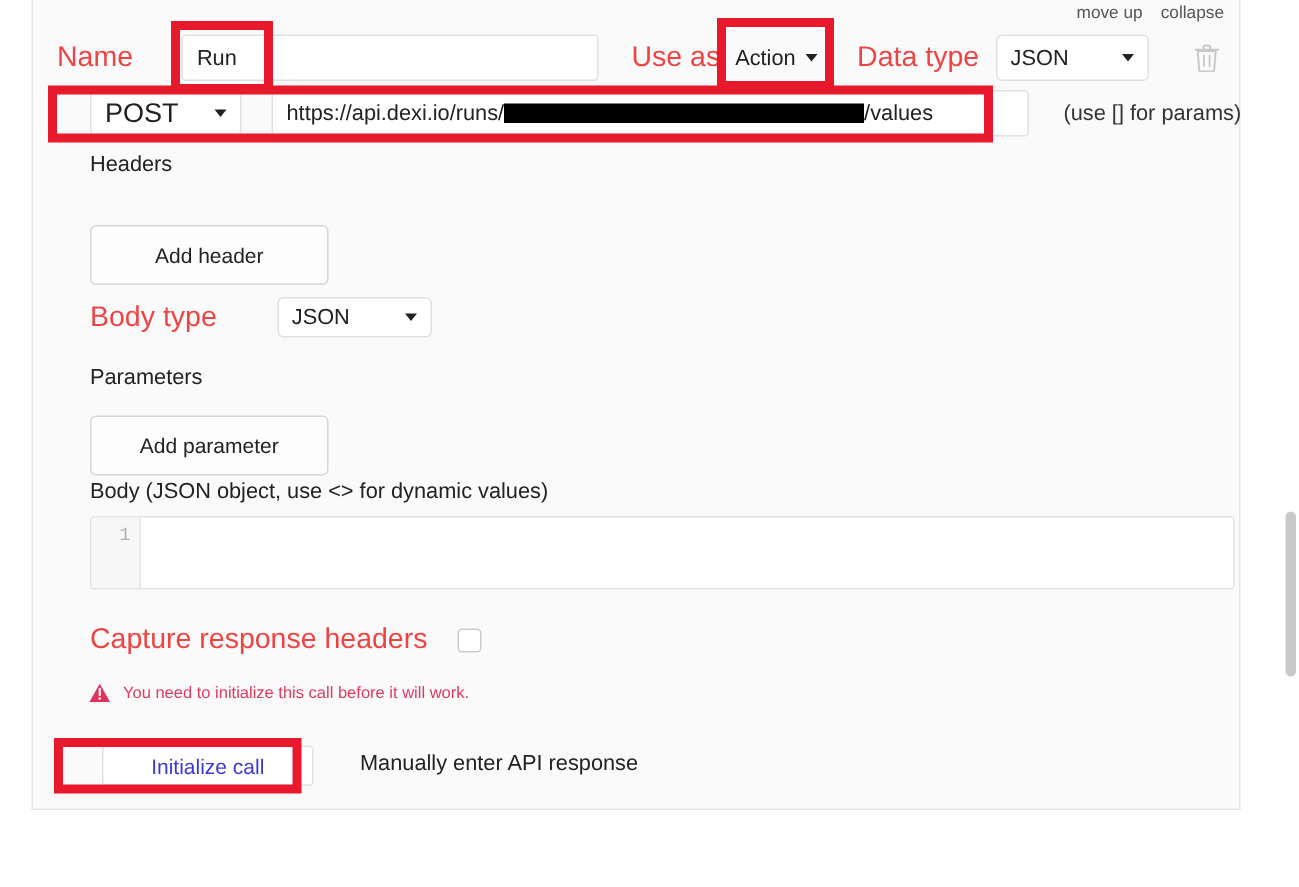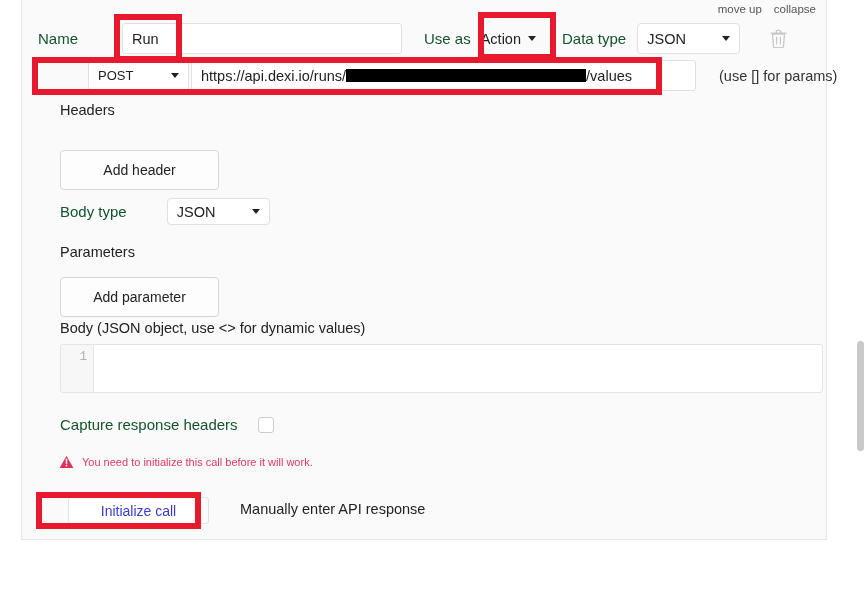--- a/index.html
+++ b/index.html
@@ -36,22 +36,22 @@
     top: 3px;
     display: flex;
     gap: 12px;
     font-size: 11.5px;
     color: #555;
   }
   .util-links span { cursor: pointer; }
 
   
   .lbl {
-    font-size: 15px;
-    color: #14532d;
+    font-size: 19px;
+    color: #ef4444;
     white-space: nowrap;
   }
 
   
   .row1 {
     position: absolute;
     left: 16px;
     top: 22px;
     width: 775px;
     height: 33px;
@@ -124,27 +124,26 @@
     width: 101px;
     height: 31px;
     background: #ffffff;
     border: 1px solid #e0e0e0;
     border-radius: 4px;
     box-sizing: border-box;
     display: flex;
     align-items: center;
     justify-content: space-between;
     padding: 0 9px;
-    font-size: 13px;
-    color: #222;
-    cursor: pointer;
-    margin-left: 28px;
+    font-size: 18px;
+    color: #222;
+    cursor: pointer;
   }
   .url-input {
-    margin-left: 2px;
+    margin-left: 20px;
     width: 505px;
     height: 31px;
     background: #ffffff;
     border: 1px solid #e0e0e0;
     border-radius: 3px;
     box-sizing: border-box;
     display: flex;
     align-items: center;
     padding: 0 9px;
     font-size: 14.5px;

